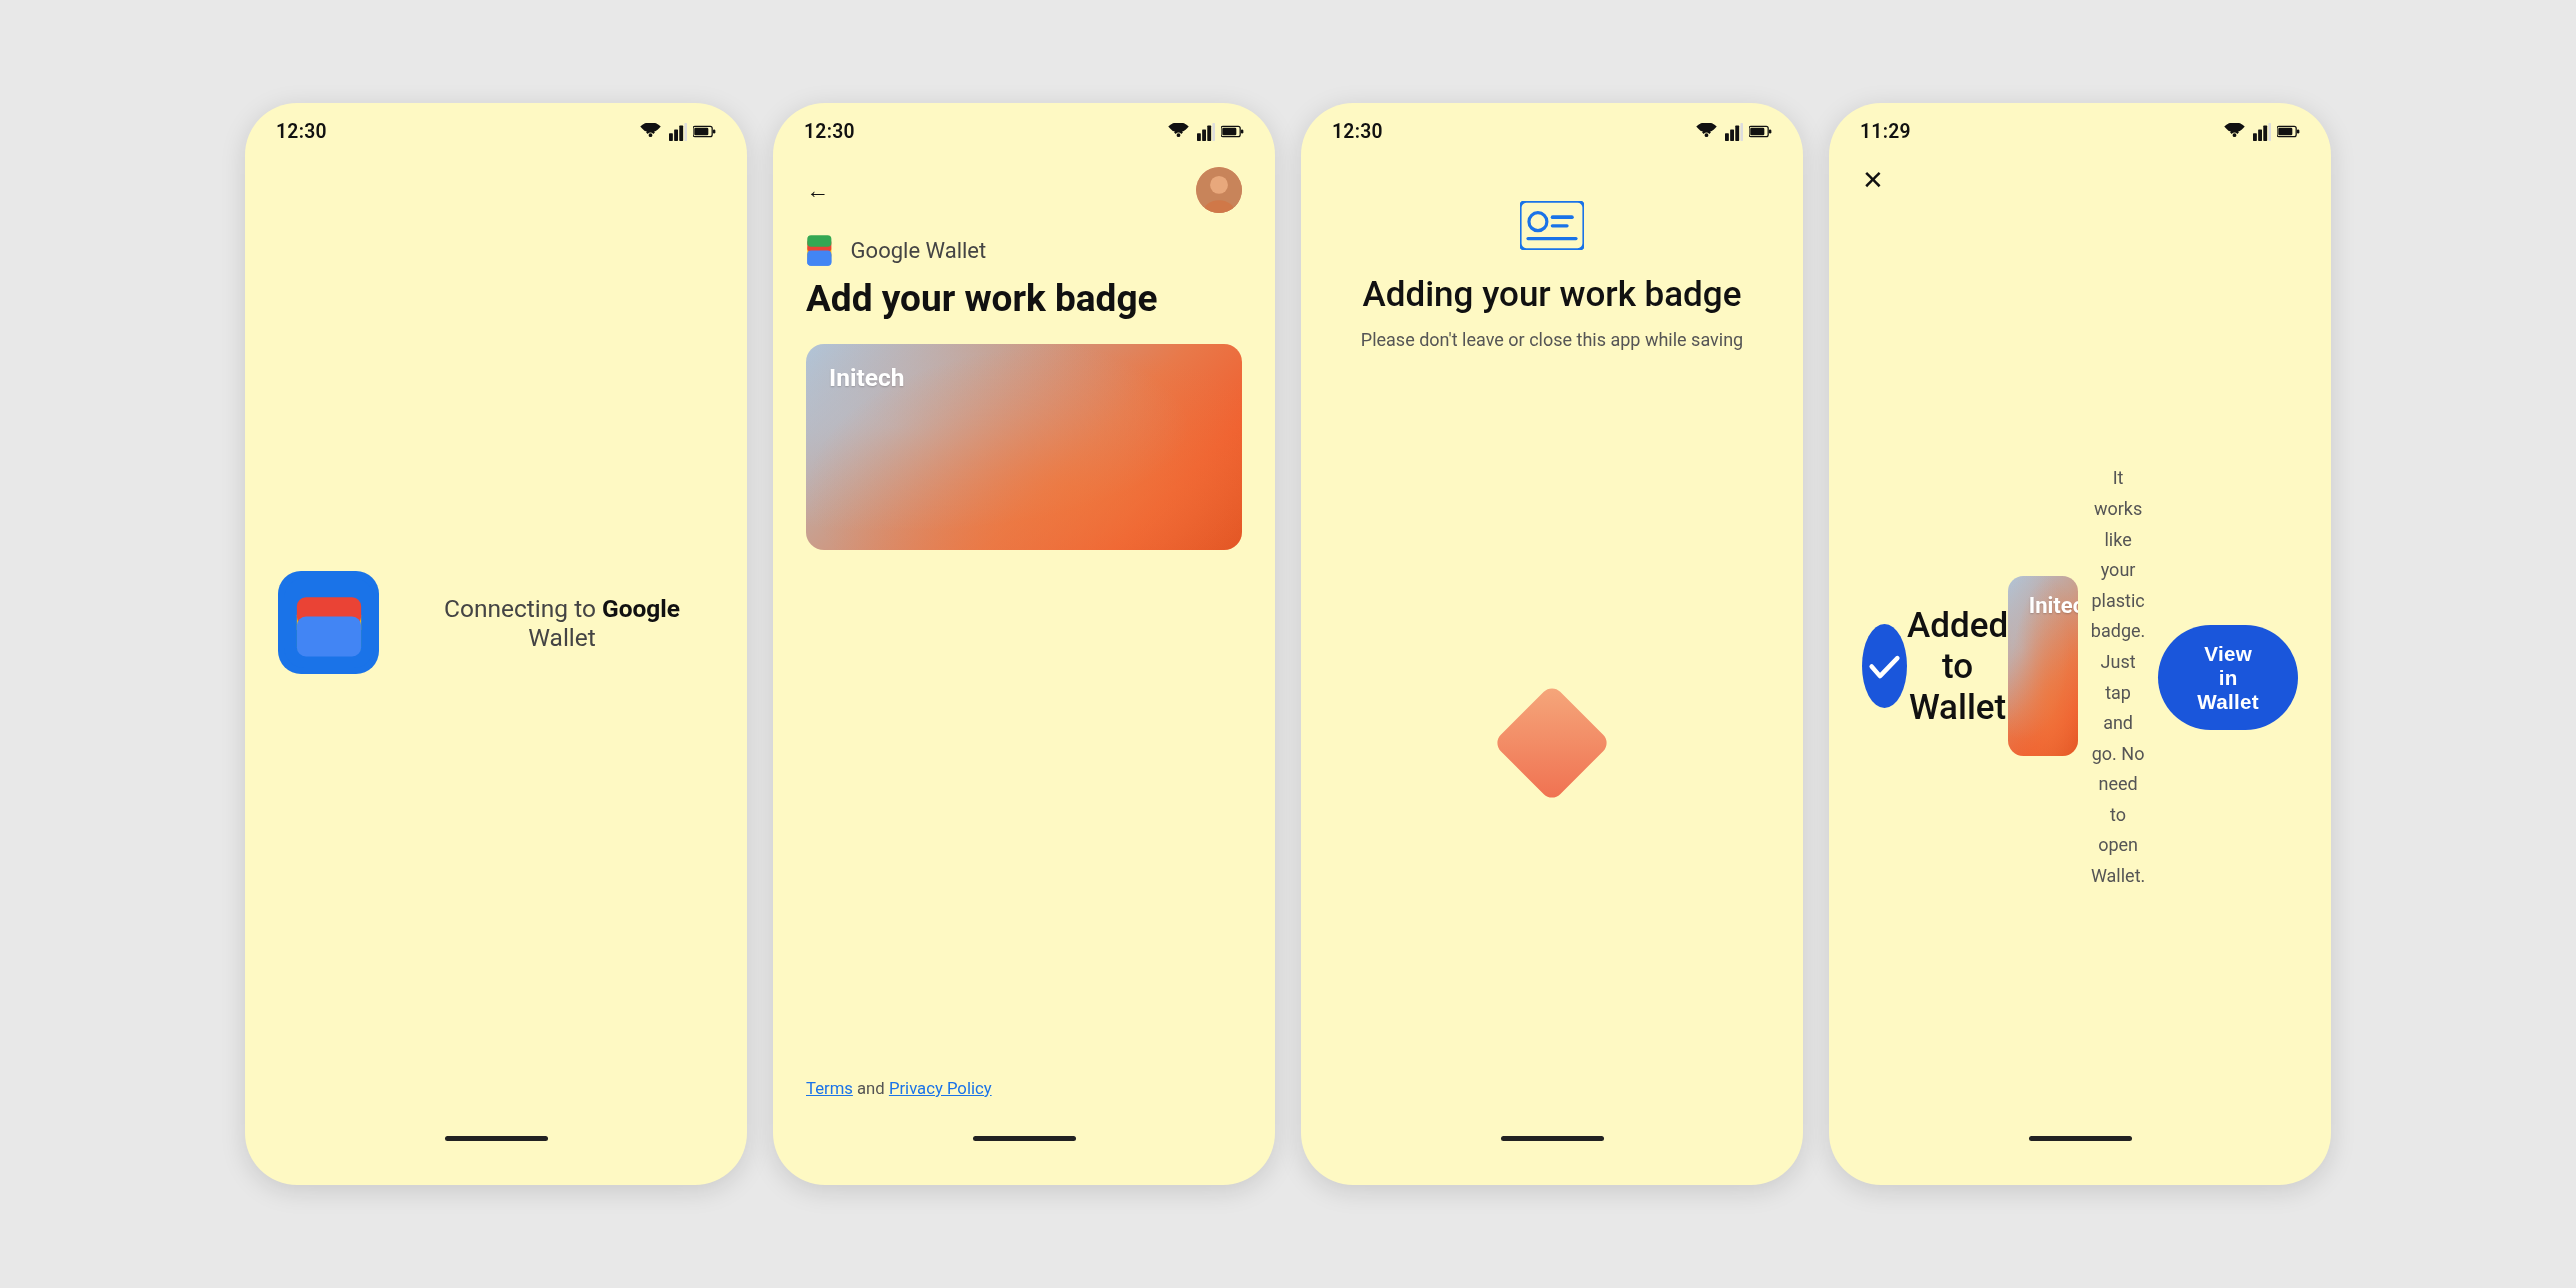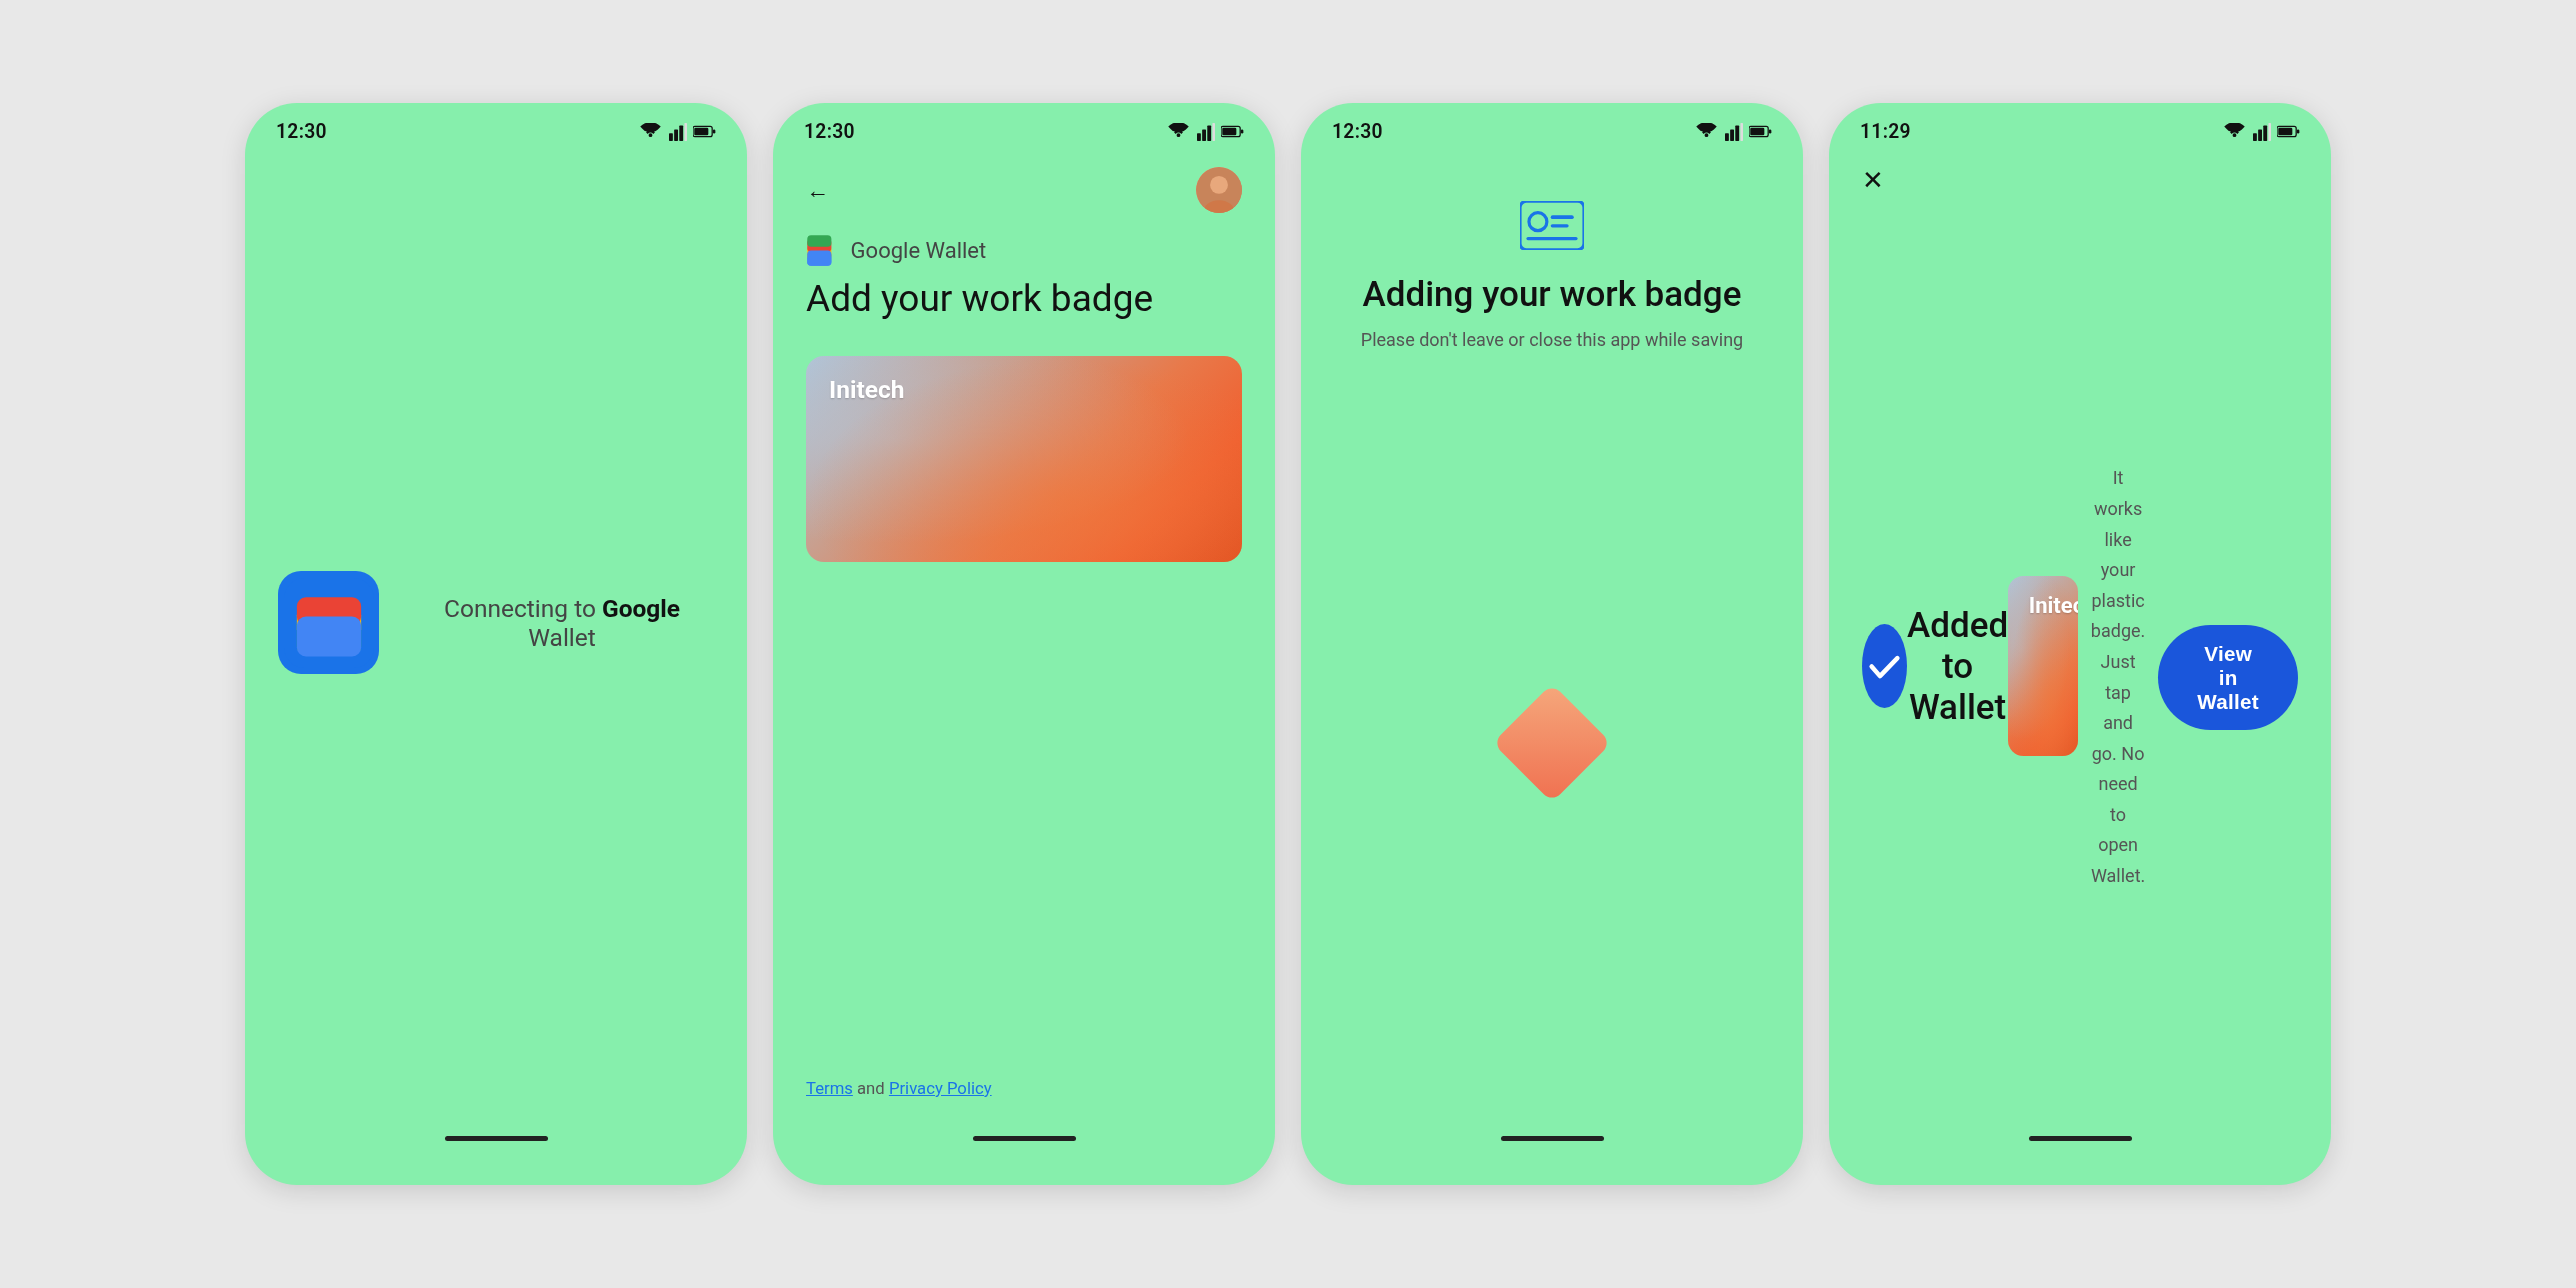--- a/index.html
+++ b/index.html
@@ -11,21 +11,21 @@
       width: 2576px;
       height: 1288px;
       font-family: 'Roboto', Arial, sans-serif;
       gap: 26px;
       padding: 26px;
     }
 
     .phone {
       width: 502px;
       height: 1082px;
-      background: #86efac;
+      background: #fef9c3;
       border-radius: 52px;
       box-shadow: 0 5.2px 26px rgba(0,0,0,0.13);
       display: flex;
       flex-direction: column;
       overflow: hidden;
       position: relative;
       flex-shrink: 0;
     }
 
     .status-bar {
@@ -139,24 +139,24 @@
     }
 
     .gw-logo-text {
       font-size: 22px;
       color: #444;
       font-weight: 400;
     }
 
     .screen-title {
       font-size: 37px;
-      font-weight: 400;
+      font-weight: 700;
       color: #111;
       line-height: 1.15;
-      margin-bottom: 35px;
+      margin-bottom: 23px;
     }
 
     .badge-card {
       width: 100%;
       height: 206px;
       border-radius: 18px;
       background: linear-gradient(135deg, #b0c4d8 0%, #c8a090 30%, #e8794a 60%, #f06030 80%, #e05020 100%);
       position: relative;
       margin-bottom: 23px;
       overflow: hidden;

